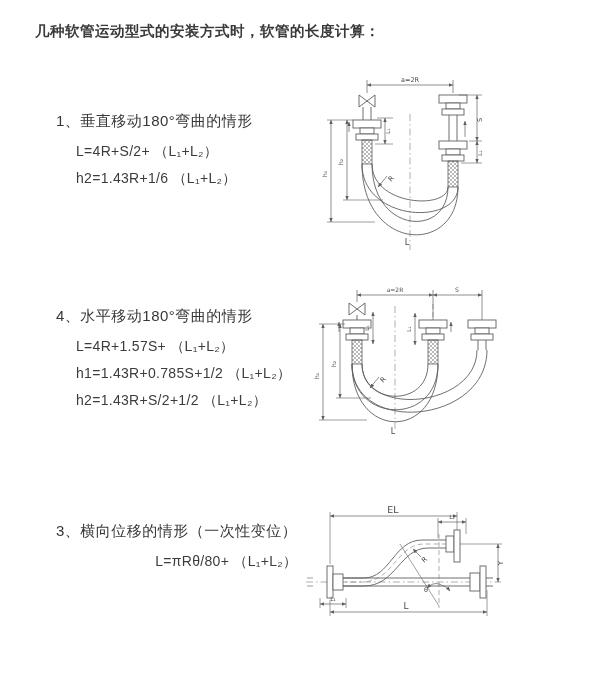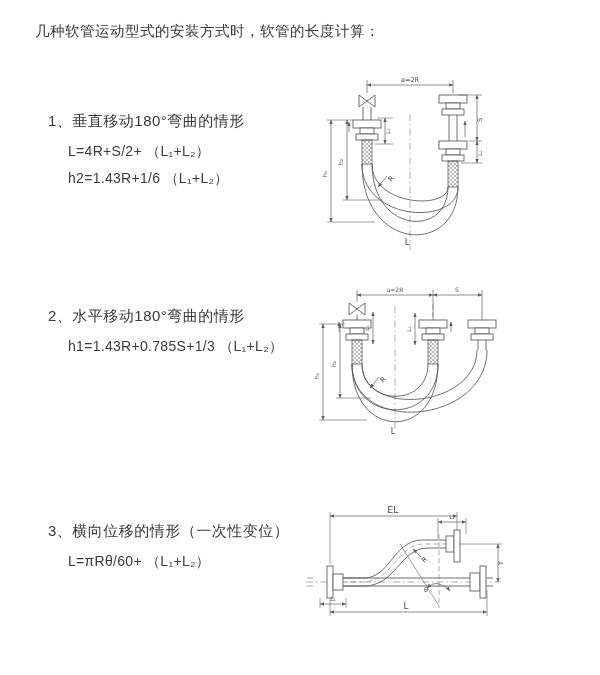--- a/index.html
+++ b/index.html
@@ -1,26 +1,26 @@
 <!DOCTYPE html>
 <html><head>
 <meta charset="utf-8">
 <style>
   html,body{margin:0;padding:0;}
   body{width:600px;height:675px;position:relative;background:#ffffff;overflow:hidden;
        font-family:"Liberation Sans",sans-serif;color:#3d3d3d;}
   .page{position:absolute;inset:0;background:#fff;}
   .title{position:absolute;left:35px;top:22px;font-size:14.5px;letter-spacing:.5px;
-         color:#3a3a3a;font-weight:400;}
-  .sec{position:absolute;left:48px;}
+         color:#3a3a3a;font-weight:700;}
+  .sec{position:absolute;left:56px;}
   .sec-heading{font-size:15px;line-height:21px;margin:0 0 7px 0;color:#383838;font-weight:500;letter-spacing:.5px;}
   .formula{font-size:14px;line-height:27px;margin-left:20px;color:#3c3c3c;letter-spacing:.3px;white-space:nowrap;}
   #sec1{top:110px;}
   #sec2{top:305px;}
-  #sec3{top:520px;}
+  #sec3{top:520px;text-align:right;}
   .dwg{position:absolute;}
   #dwg1{left:303px;top:64px;}
   #dwg2{left:303px;top:278px;}
   #dwg3{left:296px;top:490px;}
   svg{display:block;}
   svg text{font-family:"DejaVu Sans",sans-serif;fill:#4a4a4a;}
   .ln{stroke:#5f5f5f;stroke-width:0.9;fill:none;}
   .thin{stroke:#6a6a6a;stroke-width:0.65;fill:none;}
   .dim{stroke:#5f5f5f;stroke-width:0.7;fill:none;}
   .dash{stroke:#7a7a7a;stroke-width:0.6;fill:none;stroke-dasharray:7 3 1.5 3;}
@@ -35,27 +35,29 @@
 
   <div class="title">几种软管运动型式的安装方式时，软管的长度计算：</div>
 
   <div class="sec" id="sec1">
     <div class="sec-heading">1、垂直移动180°弯曲的情形</div>
     <div class="formula">L=4R+S/2+ （L₁+L₂）</div>
     <div class="formula">h2=1.43R+1/6 （L₁+L₂）</div>
   </div>
 
   <div class="sec" id="sec2">
-    <div class="sec-heading">2、水平移动180°弯曲的情形</div>
-    <div class="formula">h1=1.43R+0.785S+1/3 （L₁+L₂）</div>
+    <div class="sec-heading">4、水平移动180°弯曲的情形</div>
+    <div class="formula">L=4R+1.57S+ （L₁+L₂）</div>
+    <div class="formula">h1=1.43R+0.785S+1/2 （L₁+L₂）</div>
+    <div class="formula">h2=1.43R+S/2+1/2 （L₁+L₂）</div>
   </div>
 
   <div class="sec" id="sec3">
     <div class="sec-heading">3、横向位移的情形（一次性变位）</div>
-    <div class="formula">L=πRθ/60+ （L₁+L₂）</div>
+    <div class="formula">L=πRθ/80+ （L₁+L₂）</div>
   </div>
 
   <div class="dwg" id="dwg1">
   <svg width="290" height="200" viewBox="0 0 290 200">
     <defs>
       <marker id="m1" viewBox="0 0 10 8" refX="9.5" refY="4" markerWidth="6.5" markerHeight="5.2" orient="auto-start-reverse">
         <path d="M0,0 L10,4 L0,8 z" fill="#5f5f5f"></path>
       </marker>
       <pattern id="hx1" width="4" height="4" patternUnits="userSpaceOnUse">
         <path d="M0,0 L4,4 M4,0 L0,4" stroke="#8a8a8a" stroke-width="0.6"></path>

